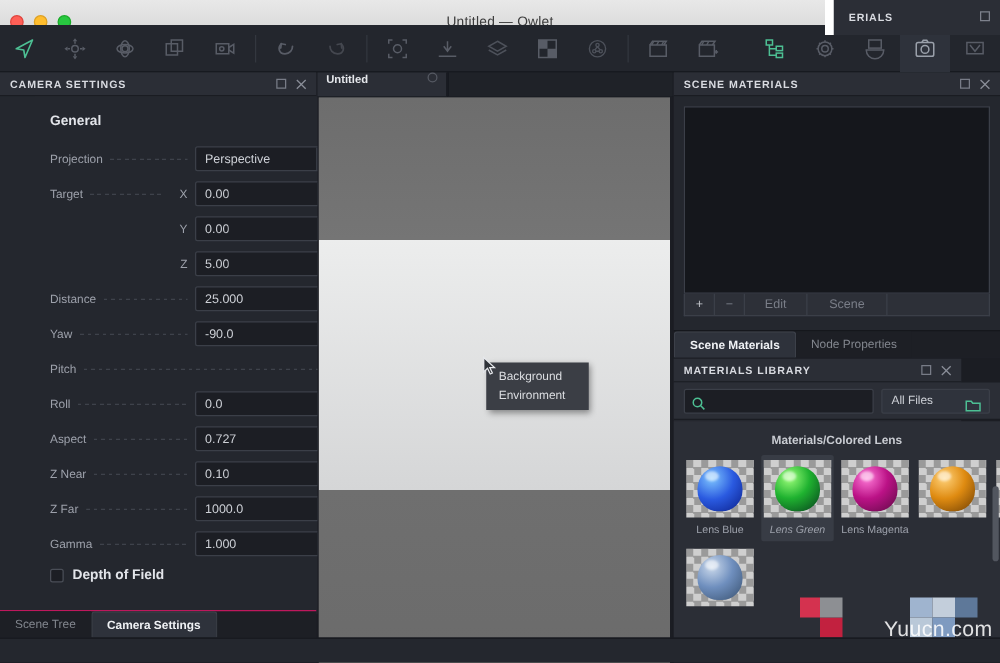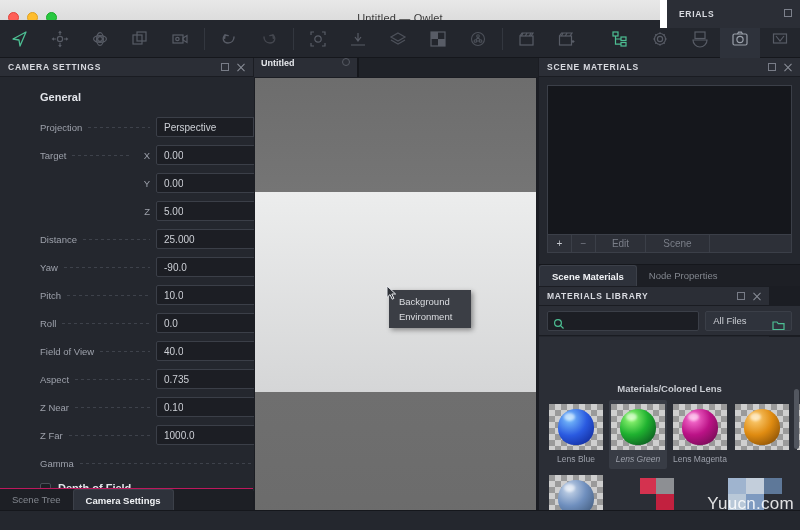--- a/index.html
+++ b/index.html
@@ -262,21 +262,20 @@
   .ml-filter .ft { font-size: 9.5px; color: #cdd0d6; padding-left: 7px; }
   .ml-filter .folder { position: absolute; right: 6px; top: 5px; }
 
   .ml-grid-wrap {
     position: absolute; left: 0; top: 50px; width: 261px; height: 193px;
     background: #2b2e36; overflow: hidden;
   }
   .ml-grouplabel {
     text-align: center; font-size: 9.5px; font-weight: bold; color: #c9ccd2;
     padding: 10px 0 6px 0;
-    margin-top: 36px;
   }
   .ml-grid {
     display: grid; grid-template-columns: repeat(5, 1fr);
     padding: 0 8px; gap: 2px 4px;
   }
   .ml-cell {
     display: flex; flex-direction: column; align-items: center;
     padding: 4px 2px 5px 2px; border-radius: 2px;
   }
   .ml-cell.sel { background: #383c45; font-style: italic; }
@@ -601,58 +600,40 @@
           <span class="spin">
               <i class="up"></i>
               <i class="down"></i>
             </span>
         </span>
       </div>
 
       <div class="cam-row">
         <span class="cam-label">Pitch</span>
         <span class="dotline"></span>
-        <span class="field">
-          <span class="fval">10.0</span>
-          <span class="spin">
-              <i class="up"></i>
-              <i class="down"></i>
-            </span>
-        </span>
       </div>
 
       <div class="cam-row">
         <span class="cam-label">Roll</span>
         <span class="dotline"></span>
         <span class="field">
           <span class="fval">0.0</span>
           <span class="spin">
               <i class="up"></i>
               <i class="down"></i>
             </span>
         </span>
       </div>
 
-      <div class="cam-row">
-        <span class="cam-label">Field of View</span>
-        <span class="dotline"></span>
-        <span class="field">
-          <span class="fval">40.0</span>
-          <span class="spin">
-              <i class="up"></i>
-              <i class="down"></i>
-            </span>
-        </span>
-      </div>
 
       <div class="cam-row">
         <span class="cam-label">Aspect</span>
         <span class="dotline"></span>
         <span class="field">
-          <span class="fval">0.735</span>
+          <span class="fval">0.727</span>
           <span class="spin">
               <i class="up"></i>
               <i class="down"></i>
             </span>
         </span>
       </div>
 
       <div class="cam-row">
         <span class="cam-label">Z Near</span>
         <span class="dotline"></span>
@@ -673,20 +654,27 @@
           <span class="spin">
               <i class="up"></i>
               <i class="down"></i>
             </span>
         </span>
       </div>
 
       <div class="cam-row">
         <span class="cam-label">Gamma</span>
         <span class="dotline"></span>
+        <span class="field">
+          <span class="fval">1.000</span>
+          <span class="spin">
+              <i class="up"></i>
+              <i class="down"></i>
+            </span>
+        </span>
       </div>
 
       <div class="cam-check">
         <span class="cbox"></span>
         <span class="ct">Depth of Field</span>
       </div>
     </div>
 
     <div class="tabstrip">
       <div class="tab">

